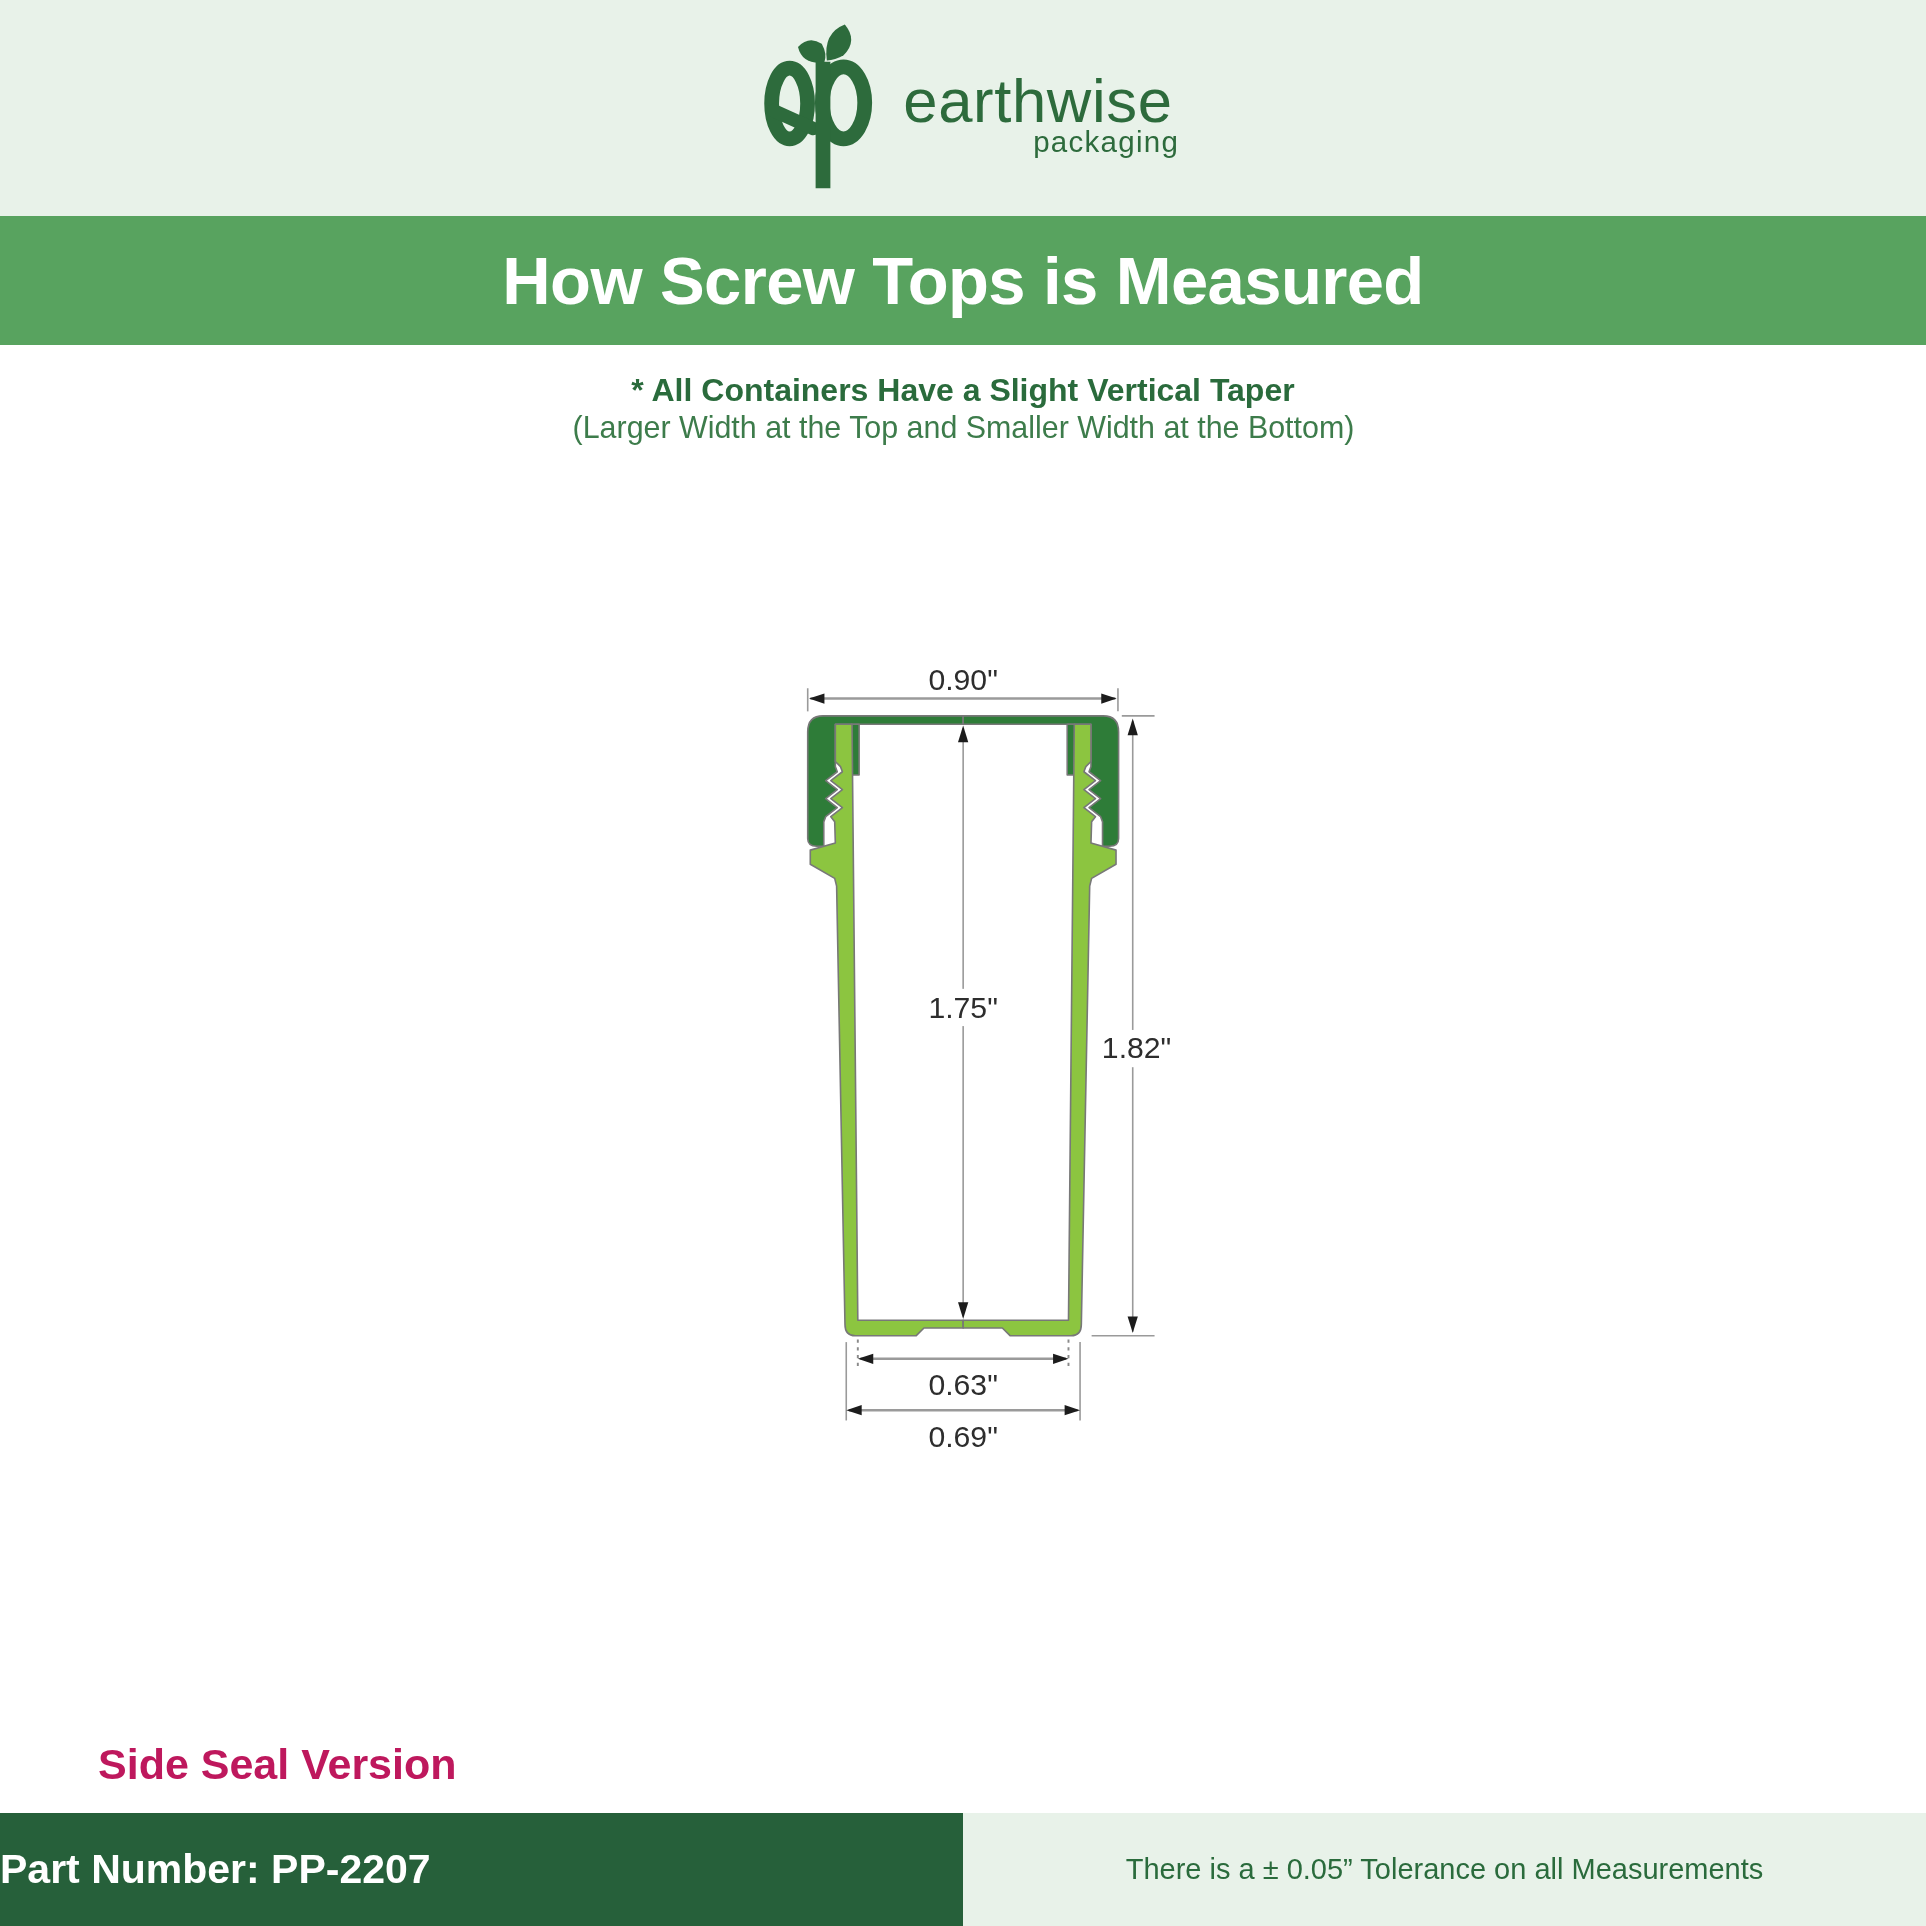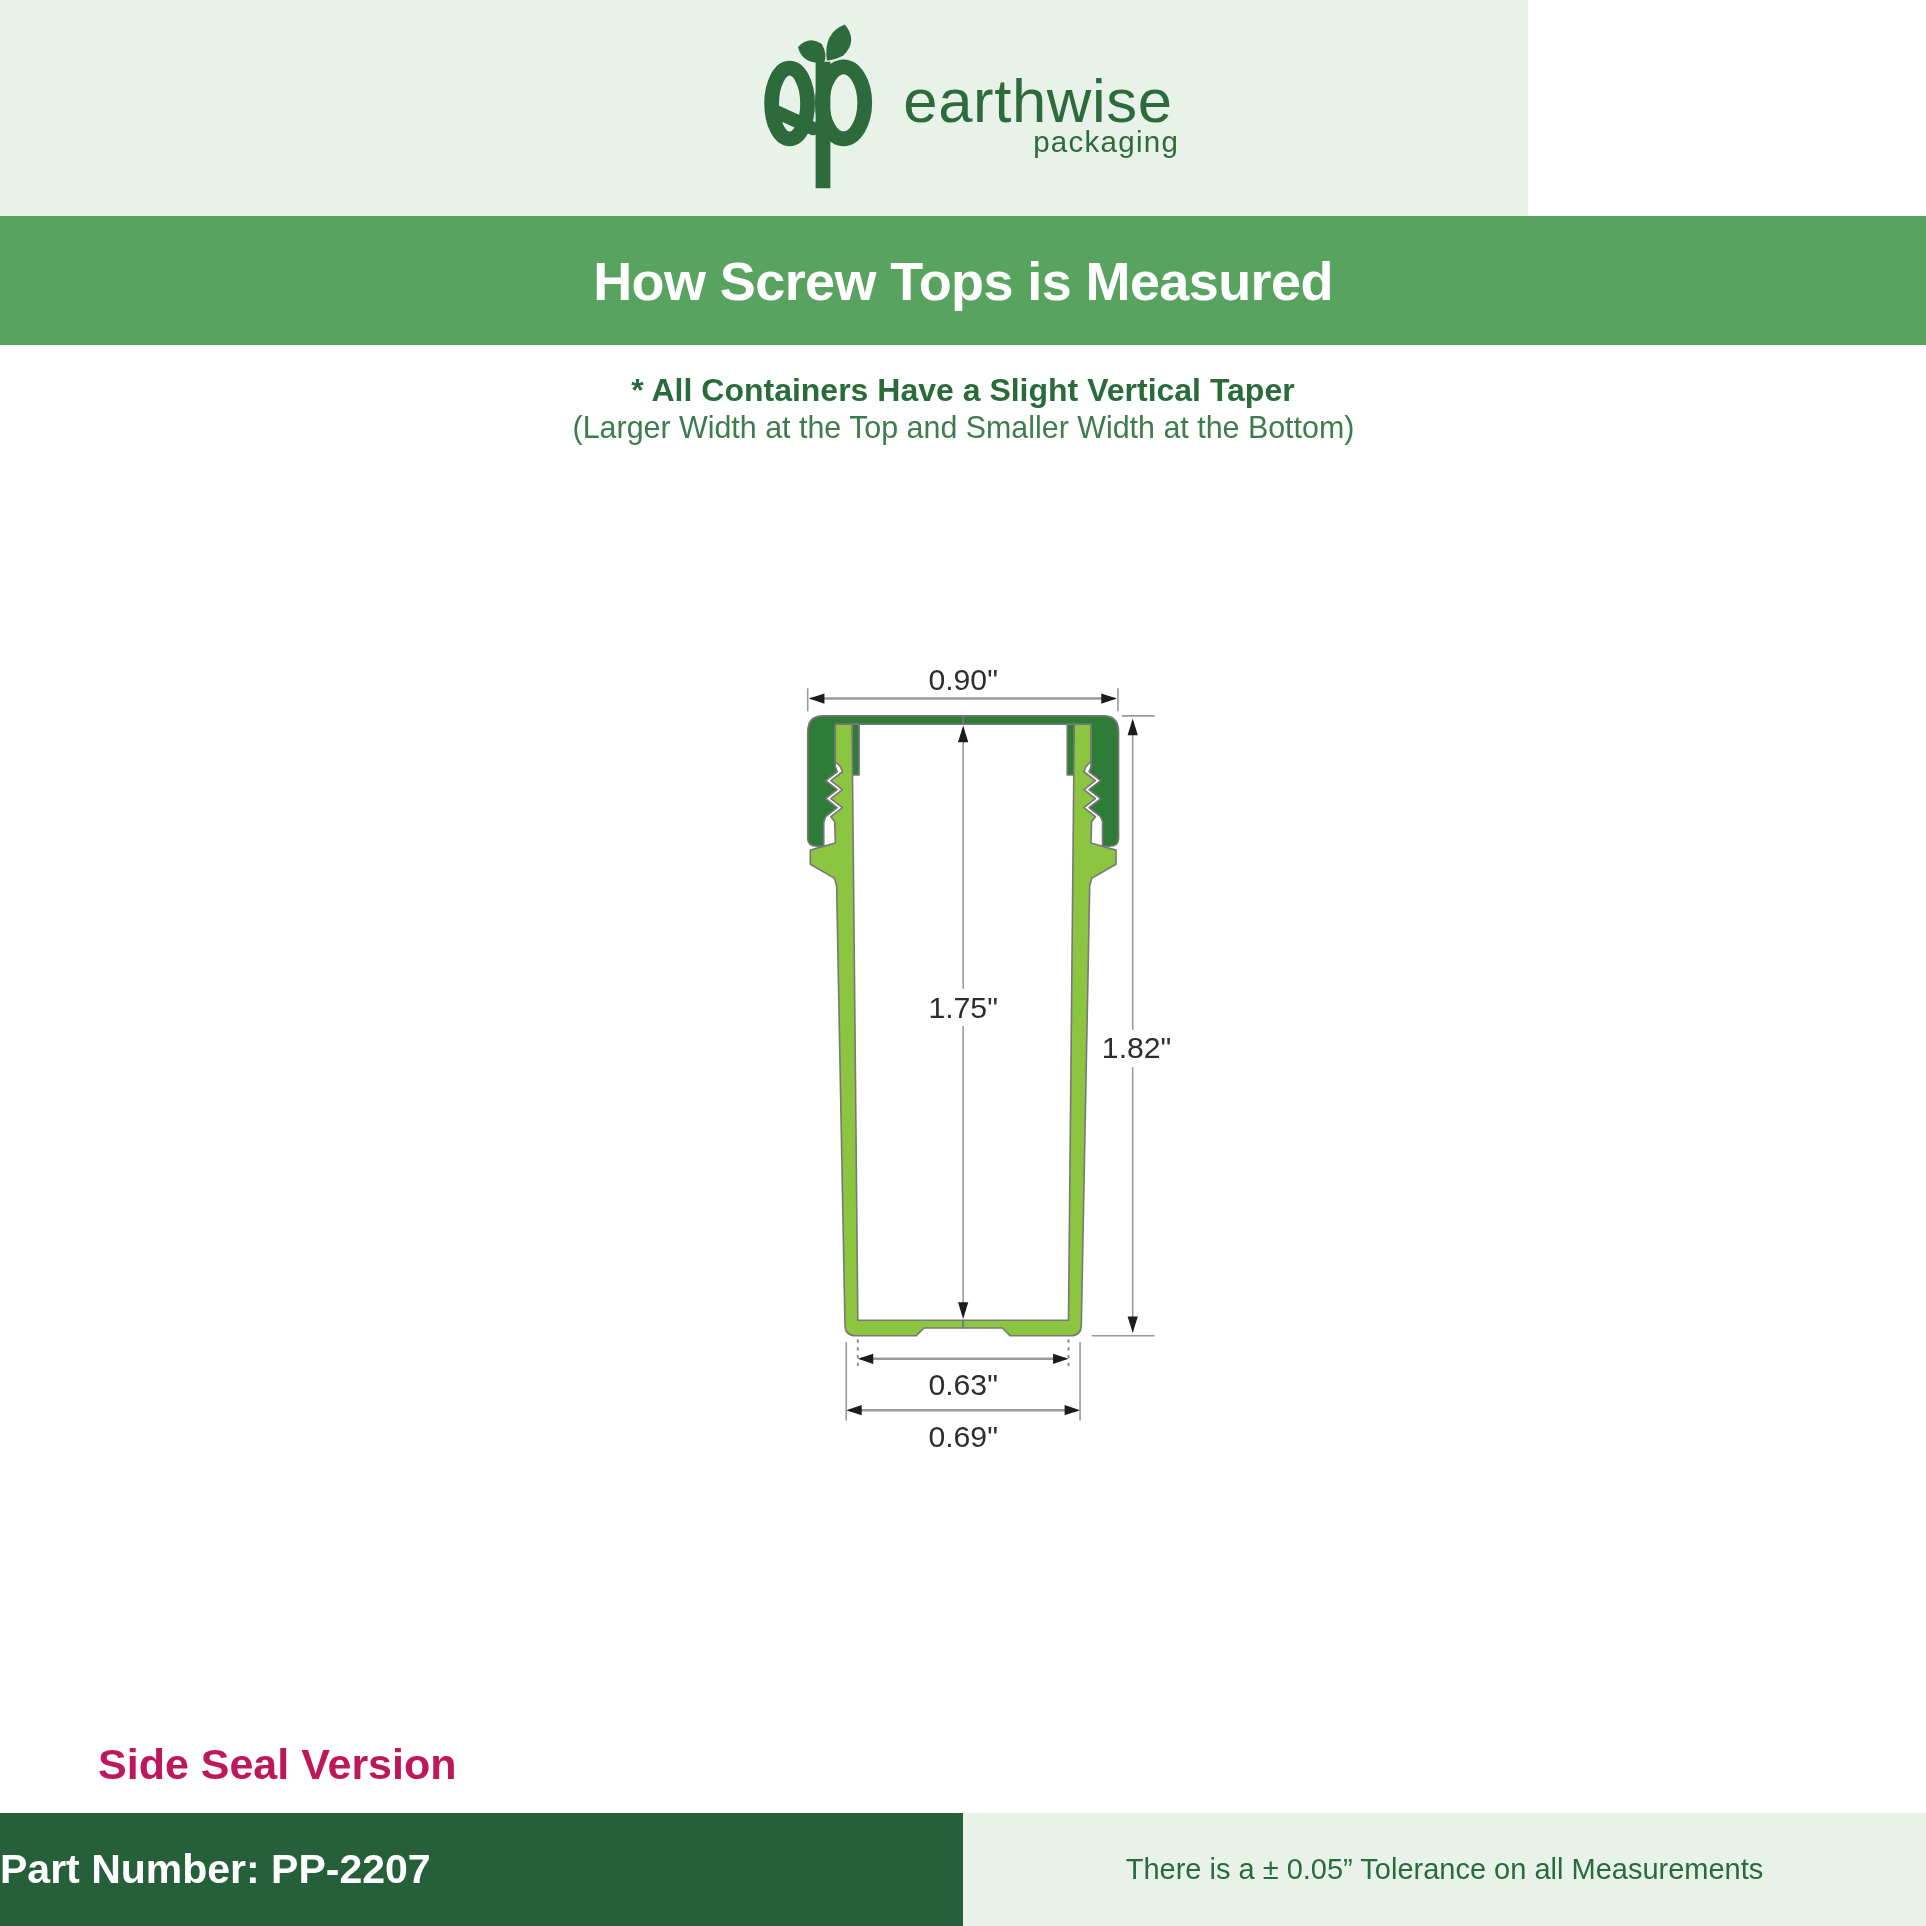--- a/index.html
+++ b/index.html
@@ -1,28 +1,28 @@
 <!DOCTYPE html>
 <html style="font-size:10.3px"><head>
 <meta charset="utf-8">
 <style>
   html,body{margin:0;padding:0;background:#fff;}
   .page{position:relative;width:1926px;height:1926px;background:#ffffff;
         font-family:"Liberation Sans",sans-serif;overflow:hidden;}
 
   
-  .header{position:absolute;left:0;top:0;width:1528px;height:216px;background:#e8f2e9;}
+  .header{position:absolute;left:0;top:0;width:1926px;height:216px;background:#e8f2e9;}
   .logo{position:absolute;left:726px;top:13px;width:488px;height:199px;}
   .brand-name{font-size:96px;letter-spacing:1px;}
   .brand-tagline{font-size:46px;letter-spacing:2px;}
 
   
   .banner{position:absolute;left:0;top:216px;width:1926px;height:129px;background:#58a35f;
           display:flex;align-items:center;justify-content:center;}
-  .banner h1{margin:0;color:#ffffff;font-size:54px;font-weight:bold;letter-spacing:-0.6px;}
+  .banner h1{margin:0;color:#ffffff;font-size:67px;font-weight:bold;letter-spacing:-0.6px;}
 
   
   .subtitle{position:absolute;left:0;top:372px;width:1926px;text-align:center;}
   .sub1{font-size:32px;font-weight:bold;color:#2a6b3c;}
   .sub2{font-size:32px;color:#3d7c4b;margin-top:0;}
   .sub2 span{display:inline-block;transform:scaleX(.95);}
 
   
   .diagram{position:absolute;left:764px;top:642px;width:424px;height:835px;}
   .shape{stroke:#787878;stroke-width:2.5;stroke-linejoin:round;}

